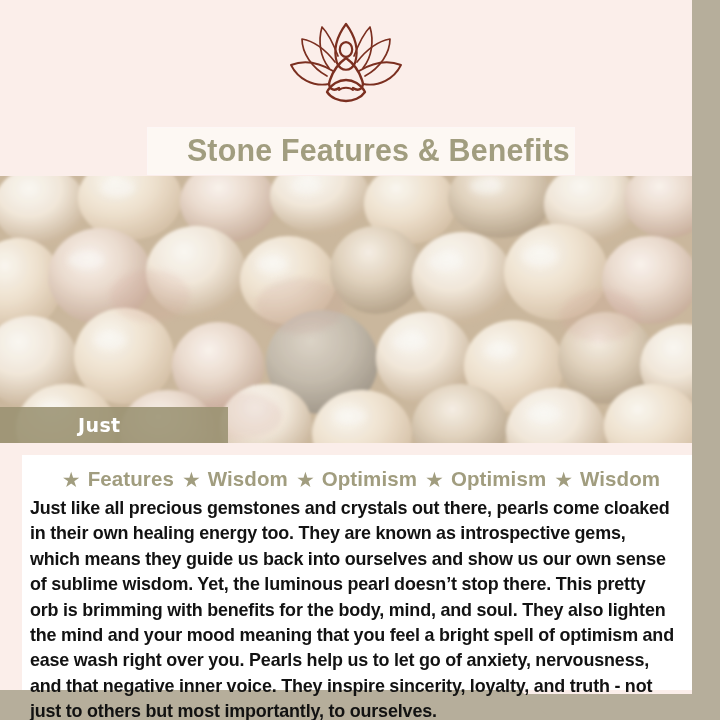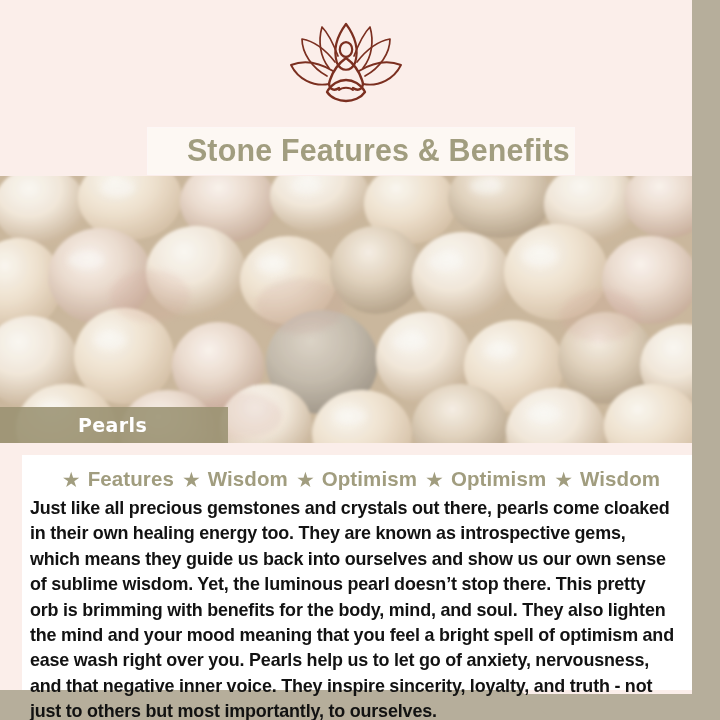--- a/index.html
+++ b/index.html
@@ -361,21 +361,21 @@
       <g opacity=".20" filter="url(#softer)">
         <ellipse cx="150" cy="120" rx="40" ry="26" fill="#d9a9a0"></ellipse>
         <ellipse cx="300" cy="130" rx="44" ry="28" fill="#c79b96"></ellipse>
         <ellipse cx="600" cy="140" rx="40" ry="26" fill="#d6a59c"></ellipse>
         <ellipse cx="240" cy="240" rx="42" ry="24" fill="#d3a39b"></ellipse>
       </g>
       <rect width="692" height="267" fill="#c9b89d" opacity=".10"></rect>
     </svg>
 
     <div class="stone-name-bar">
-      <span class="stone-name">Pearls</span>
+      <span class="stone-name">Just</span>
     </div>
   </div>
 
   <div class="pink-strip"></div>
 
   <div class="content">
     <div class="keywords">
       <span class="kw">
         <span class="kw-star">★</span>
         <span class="kw-label">Features</span>

